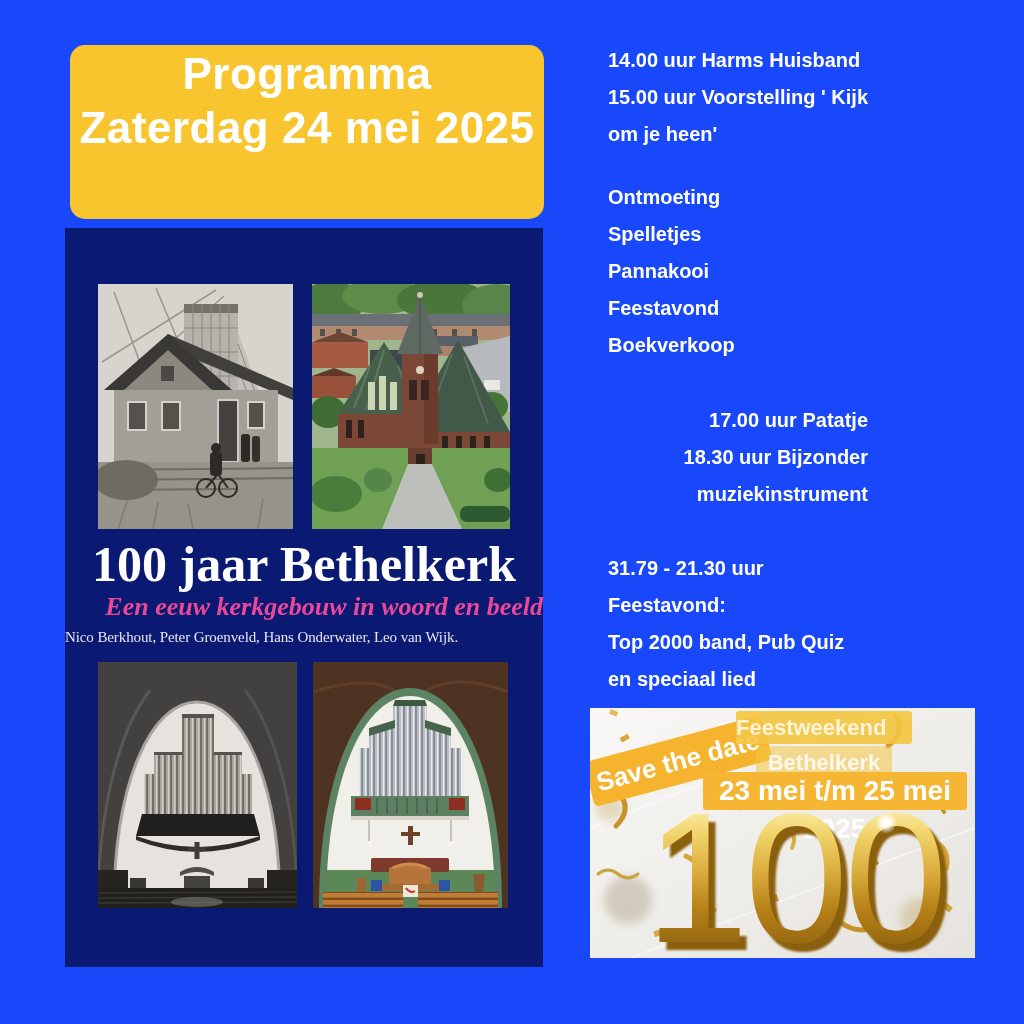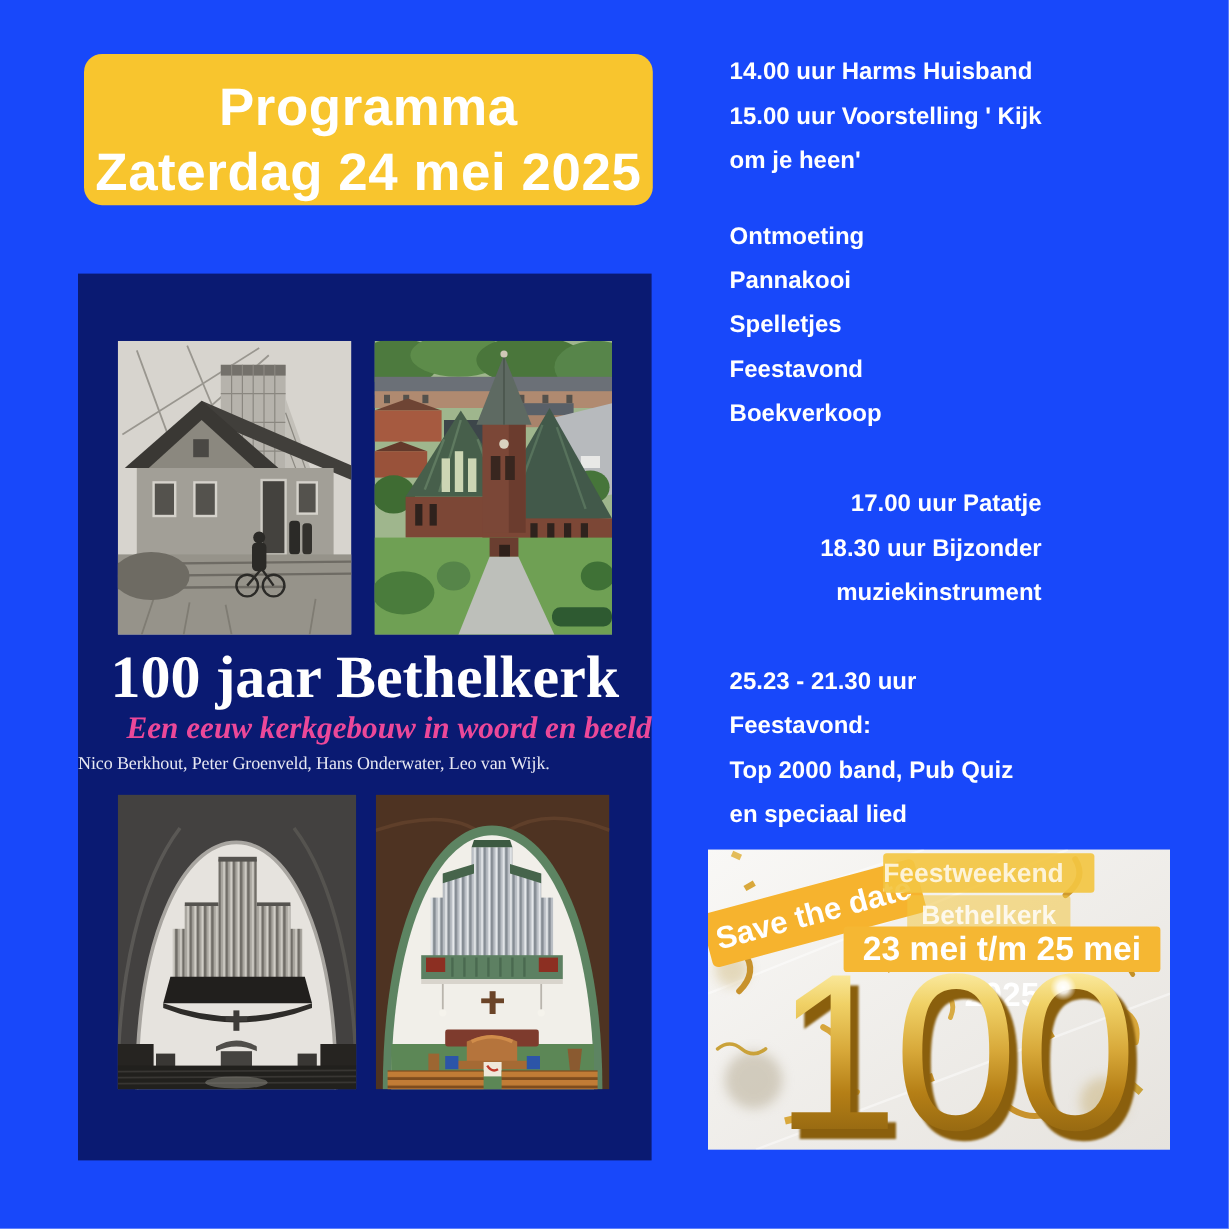--- a/index.html
+++ b/index.html
@@ -1,22 +1,22 @@
 <!DOCTYPE html>
 <html><head>
 <meta charset="utf-8">
 <style>
   html,body{margin:0;padding:0;}
   body{width:1024px;height:1024px;overflow:hidden;font-family:"Liberation Sans",sans-serif;}
   .page{position:relative;width:1024px;height:1024px;background:#1848fa;}
 
   
-  .badge{position:absolute;left:70px;top:45px;width:474px;height:126px;background:#f8c52e;
+  .badge{position:absolute;left:70px;top:45px;width:474px;height:174px;background:#f8c52e;
          border-radius:15px;color:#ffffff;font-weight:700;font-size:44px;text-align:center;
-         box-sizing:border-box;padding-top:18px;line-height:54px;letter-spacing:.5px;}
+         box-sizing:border-box;padding-top:2px;line-height:54px;letter-spacing:.5px;}
 
   
   .poster{position:absolute;left:65px;top:228px;width:478px;height:739px;background:#0a1a72;}
   .photo{position:absolute;overflow:hidden;}
   .photo svg{display:block;width:100%;height:100%;}
   .ph-tl{left:33px;top:56px;width:195px;height:245px;}
   .ph-tr{left:247px;top:56px;width:198px;height:245px;}
   .ph-bl{left:33px;top:434px;width:199px;height:246px;}
   .ph-br{left:248px;top:434px;width:195px;height:246px;}
   .poster-title{position:absolute;left:0;right:0;top:310px;text-align:center;color:#ffffff;
@@ -312,32 +312,32 @@
   </div>
 
   <div class="schedule">
     <div class="para para-1">
       <div class="line">14.00 uur Harms Huisband</div>
       <div class="line">15.00 uur Voorstelling ' Kijk</div>
       <div class="line">om je heen'</div>
     </div>
     <div class="para para-2">
       <div class="line">Ontmoeting</div>
+      <div class="line">Spelletjes</div>
       <div class="line">Pannakooi</div>
-      <div class="line">Spelletjes</div>
       <div class="line">Feestavond</div>
       <div class="line">Boekverkoop</div>
     </div>
     <div class="para para-3">
       <div class="line">17.00 uur Patatje</div>
       <div class="line">18.30 uur Bijzonder</div>
       <div class="line">muziekinstrument</div>
     </div>
     <div class="para para-4">
-      <div class="line">25.23 - 21.30 uur</div>
+      <div class="line">31.79 - 21.30 uur</div>
       <div class="line">Feestavond:</div>
       <div class="line">Top 2000 band, Pub Quiz</div>
       <div class="line">en speciaal lied</div>
     </div>
   </div>
 
   <div class="save-card">
     <svg class="confetti" viewBox="0 0 385 250" preserveAspectRatio="none">
       <defs>
         <linearGradient id="cardbg" x1="0" y1="0" x2="1" y2="1">

